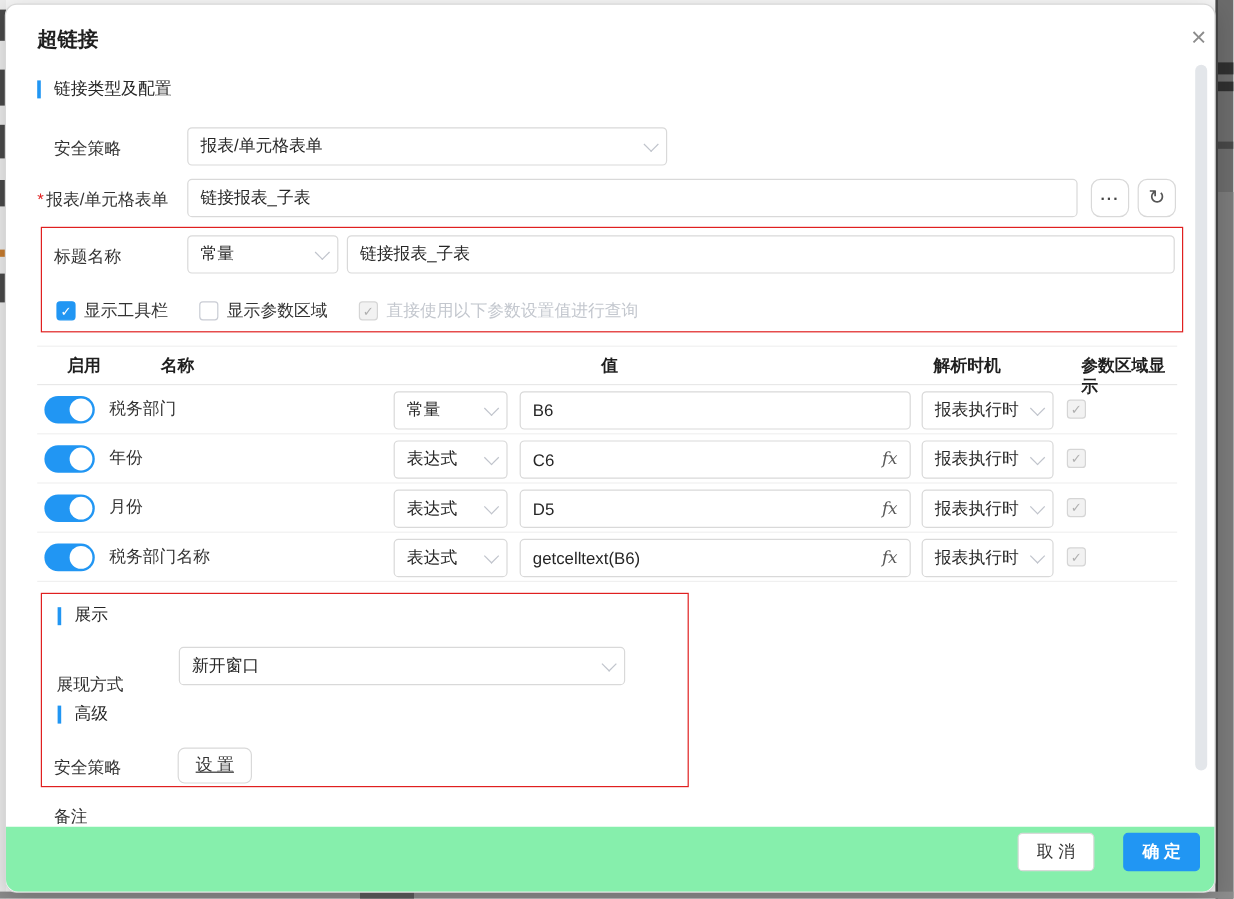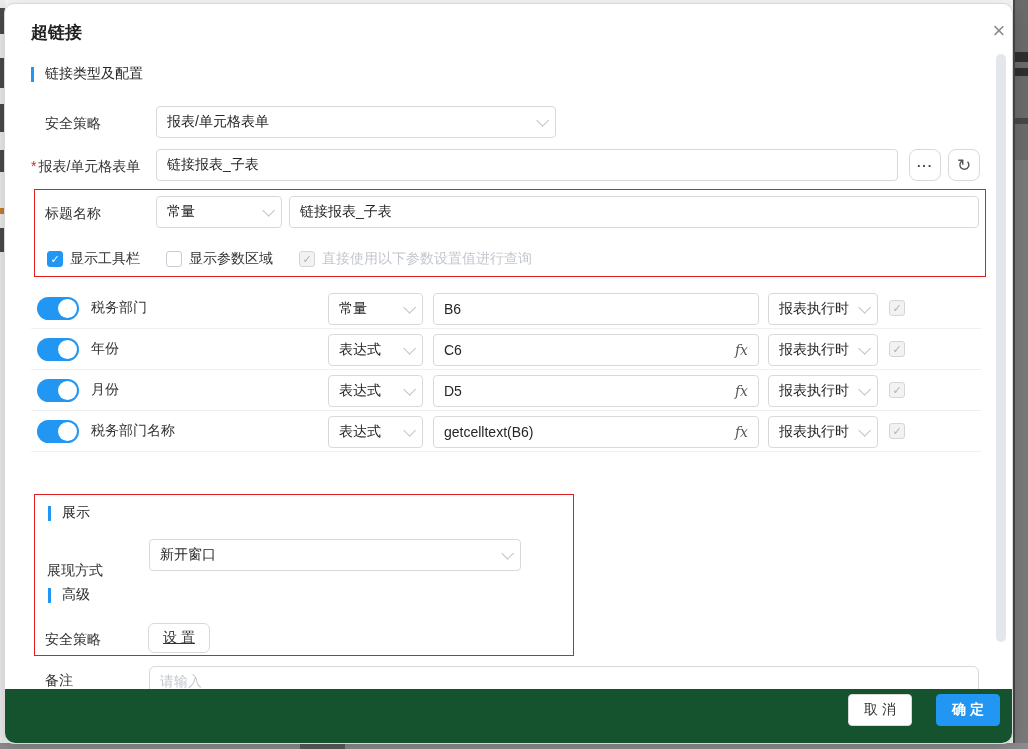--- a/index.html
+++ b/index.html
@@ -59,21 +59,21 @@
   .prow .type-sel { left:297px; top:5px; width:95px; }
   .prow .val-in { left:402px; top:5px; width:326px; justify-content:space-between; }
   .prow .parse-sel { left:737px; top:5px; width:110px;justify-content:space-between; }
   .prow .cb { position:absolute; left:858px; top:12px; margin:0; }
 
   .btn-plain { position:absolute; background:#fff; border:1px solid #d9d9d9; border-radius:4px; font-size:14px; color:#333; display:flex; align-items:center; justify-content:center; cursor:pointer; }
 
   .remark-input { align-items:flex-start; padding-top:6px; color:#c3c7ce; border-radius:6px; }
 
   
-  .footer { position:absolute; left:0; bottom:0; width:100%; height:54px; background:#14532d; border-radius:0 0 10px 10px; display:flex; justify-content:flex-end; align-items:flex-start; gap:8px; padding:5px 12px 0 0; }
+  .footer { position:absolute; left:0; bottom:0; width:100%; height:54px; background:#86efac; border-radius:0 0 10px 10px; display:flex; justify-content:flex-end; align-items:flex-start; gap:8px; padding:5px 12px 0 0; }
   .f-btn { width:64px; height:32px; border-radius:4px; font-size:14px; display:flex; align-items:center; justify-content:center; cursor:pointer; }
   .f-cancel { background:#fff; border:1px solid #d9d9d9; color:#333; }
   .f-ok { background:#2196f3; border:1px solid #2196f3; color:#fff; font-weight:bold;margin-left:16px; }
 
   .scroll-thumb { position:absolute; left:991px; top:50px; width:10px; height:588px; border-radius:5px; background:#e3e6ea; }
 </style>
 </head>
 <body>
 
 <div class="stage">
@@ -147,20 +147,27 @@
           </span>
         <span class="cb-label">显示参数区域</span>
         <span class="cb-gap"></span>
         <span class="cb dis">
             <span>✓</span>
           </span>
         <span class="cb-label muted">直接使用以下参数设置值进行查询</span>
       </div>
 
       <div class="ptable">
+        <div class="phead">
+          <span style="left:25px;">启用</span>
+          <span style="left:103px;">名称</span>
+          <span style="left:470px;">值</span>
+          <span style="left:747px;">解析时机</span>
+          <span style="left:870px;">参数区域显示</span>
+        </div>
 
         <div class="prow">
           <span class="toggle">
               <span class="knob"></span>
             </span>
           <span class="pname">税务部门</span>
           <div class="field select type-sel">
             <span>常量</span>
               <span class="chev"></span>
           </div>
@@ -260,23 +267,20 @@
         <span class="sec-bar"></span>
         <span>高级</span>
       </div>
 
       <span class="lbl" style="left:40px; top:627px;">安全策略</span>
       <div class="btn-plain" style="left:143px; top:619px; width:62px; height:30px; border-radius:6px;text-decoration:underline;">
         <span>设 置</span>
       </div>
 
       <span class="lbl" style="left:40px; top:668px;">备注</span>
-      <div class="field remark-input" style="left:144px; top:662px; width:830px; height:40px;">
-        <span>请输入</span>
-      </div>
 
     </div>
 
     <div class="close-btn">×</div>
     <div class="scroll-thumb"></div>
 
     <div class="footer">
       <div class="f-btn f-cancel">取 消</div>
       <div class="f-btn f-ok">确 定</div>
     </div>

